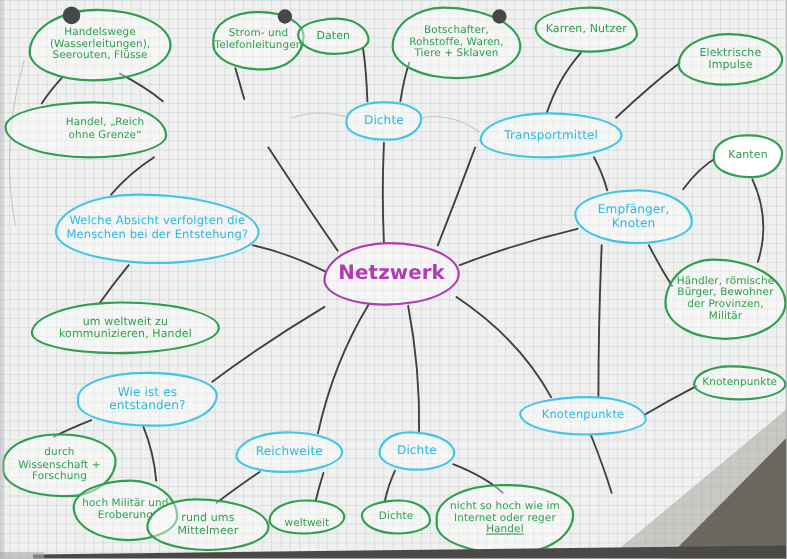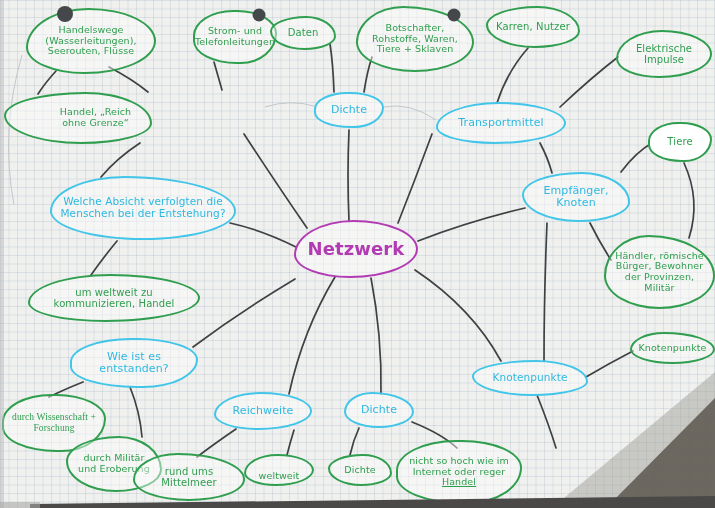--- a/index.html
+++ b/index.html
@@ -42,21 +42,21 @@
   #n-handelswege{left:26px;top:8px;width:130px;height:66px;}
   #n-strom{left:193px;top:10px;width:84px;height:54px;}
   #n-daten{left:270px;top:16px;width:66px;height:34px;font-size:10px;}
   #n-botschafter{left:356px;top:6px;width:118px;height:66px;}
   #n-karren{left:486px;top:6px;width:94px;height:42px;font-size:10px;}
   #n-elektrisch{left:616px;top:30px;width:96px;height:48px;font-size:10px;}
   #n-nutzer{left:648px;top:122px;width:64px;height:40px;font-size:10px;}
   #n-handelgrenze{left:4px;top:92px;width:148px;height:52px;padding-left:41px;}
   #n-haendler{left:604px;top:235px;width:111px;height:74px;}
   #n-umweltweit{left:28px;top:274px;width:172px;height:48px;font-size:10px;}
-  #n-wissenschaft{left:2px;top:394px;width:104px;height:58px;font-family:Liberation Serif, serif;}
+  #n-wissenschaft{left:2px;top:394px;width:104px;height:58px;}
   #n-militaer{left:66px;top:436px;width:96px;height:56px;}
   #n-rundums{left:133px;top:453px;width:112px;height:48px;font-size:10px;}
   #n-weltweit{left:244px;top:454px;width:70px;height:32px;align-items:flex-end;}
   #n-dichteg{left:328px;top:454px;width:64px;height:32px;}
   #n-nichtso{left:396px;top:440px;width:126px;height:64px;}
   #n-haefen{left:554px;top:426px;width:144px;height:58px;}
   #n-knoteng{left:630px;top:332px;width:85px;height:32px;}
 </style>
 </head>
 <body>
@@ -145,36 +145,36 @@
   <div id="n-botschafter" class="cloud green r4">
     <span>Botschafter, Rohstoffe, Waren, Tiere + Sklaven</span>
   </div>
   <div id="n-karren" class="cloud green r2">
     <span>Karren, Nutzer</span>
   </div>
   <div id="n-elektrisch" class="cloud green r1">
     <span>Elektrische Impulse</span>
   </div>
   <div id="n-nutzer" class="cloud green r3 white-bg">
-    <span>Tiere</span>
+    <span>Kanten</span>
   </div>
   <div id="n-handelgrenze" class="cloud green r2">
     <span>Handel, „Reich ohne Grenze“</span>
   </div>
   <div id="n-haendler" class="cloud green r4">
     <span>Händler, römische Bürger, Bewohner der Provinzen, Militär</span>
   </div>
   <div id="n-umweltweit" class="cloud green r1">
     <span>um weltweit zu kommunizieren, Handel</span>
   </div>
   <div id="n-wissenschaft" class="cloud green r3">
     <span>durch Wissenschaft + Forschung</span>
   </div>
   <div id="n-militaer" class="cloud green r2">
-    <span>durch Militär und Eroberung</span>
+    <span>hoch Militär und Eroberung</span>
   </div>
   <div id="n-rundums" class="cloud green r4">
     <span>rund ums Mittelmeer</span>
   </div>
   <div id="n-weltweit" class="cloud green r1">
     <span>weltweit</span>
   </div>
   <div id="n-dichteg" class="cloud green r2">
     <span>Dichte</span>
   </div>

